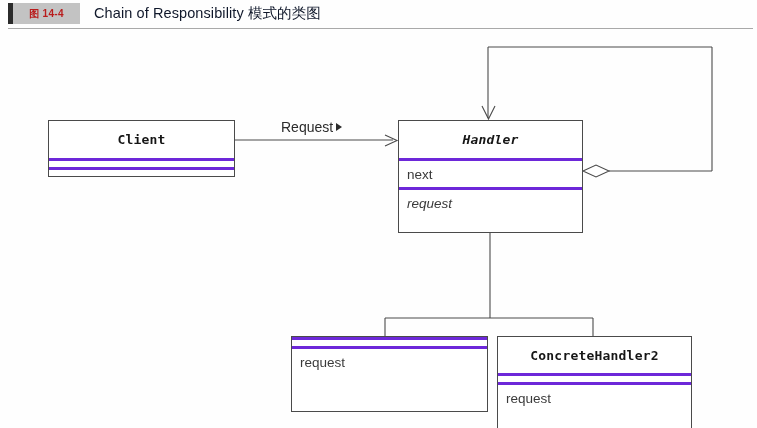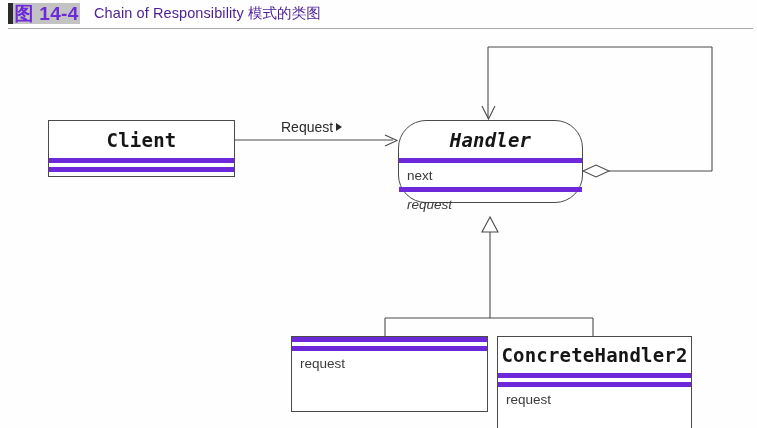--- a/index.html
+++ b/index.html
@@ -44,34 +44,34 @@
     top: 3px;
     width: 67px;
     height: 21px;
     background: #c3c3c3;
     display: flex;
     align-items: center;
     justify-content: center;
   }
   #caption-number-text {
     font-family: "Liberation Sans", sans-serif;
-    font-size: 19px;
+    font-size: 10px;
     font-weight: bold;
-    color: #6d28d9;
+    color: #b91c1c;
     letter-spacing: 0.3px;
     line-height: 1;
   }
   #caption-title {
     position: absolute;
     left: 94px;
     top: 4px;
     font-family: "Liberation Sans", sans-serif;
     font-size: 14.5px;
     font-weight: normal;
-    color: #4c1d95;
+    color: #0f172a;
     letter-spacing: 0.1px;
     white-space: nowrap;
   }
   #caption-rule {
     position: absolute;
     left: 8px;
     top: 28px;
     width: 745px;
     height: 1px;
     background: #a9a9a9;
@@ -98,28 +98,28 @@
     background: #ffffff;
     border: 1px solid #4a4a4a;
   }
   .uml-compartment {
     box-sizing: border-box;
     display: flex;
     align-items: center;
     overflow: hidden;
   }
   .uml-compartment.divided {
-    border-top: 5px solid #6d28d9;
+    border-top: 3px solid #6d28d9;
   }
   .uml-name {
     justify-content: center;
   }
   .uml-name-text {
     font-family: "DejaVu Sans Mono", "Liberation Mono", monospace;
-    font-size: 19px;
+    font-size: 13px;
     font-weight: bold;
     color: #161616;
     letter-spacing: 0.2px;
     white-space: nowrap;
   }
   .uml-name-text.abstract {
     font-style: italic;
   }
   .uml-member {
     justify-content: flex-start;
@@ -214,21 +214,21 @@
     </svg>
 
     <div class="uml-class" style="left:48px; top:90px; width:187px; height:57px;">
       <div class="uml-compartment uml-name" style="height:37px;">
         <span class="uml-name-text">Client</span>
       </div>
       <div class="uml-compartment divided" style="height:9px;"></div>
       <div class="uml-compartment divided" style="height:9px;"></div>
     </div>
 
-    <div class="uml-class" style="left:398px; top:90px; width:185px; height:83px;border-radius:28px;">
+    <div class="uml-class" style="left:398px; top:90px; width:185px; height:113px;">
       <div class="uml-compartment uml-name" style="height:37px;">
         <span class="uml-name-text abstract">Handler</span>
       </div>
       <div class="uml-compartment uml-member divided" style="height:29px;">
         <span class="uml-member-text">next</span>
       </div>
       <div class="uml-compartment uml-member divided" style="height:29px;">
         <span class="uml-member-text abstract">request</span>
       </div>
     </div>

